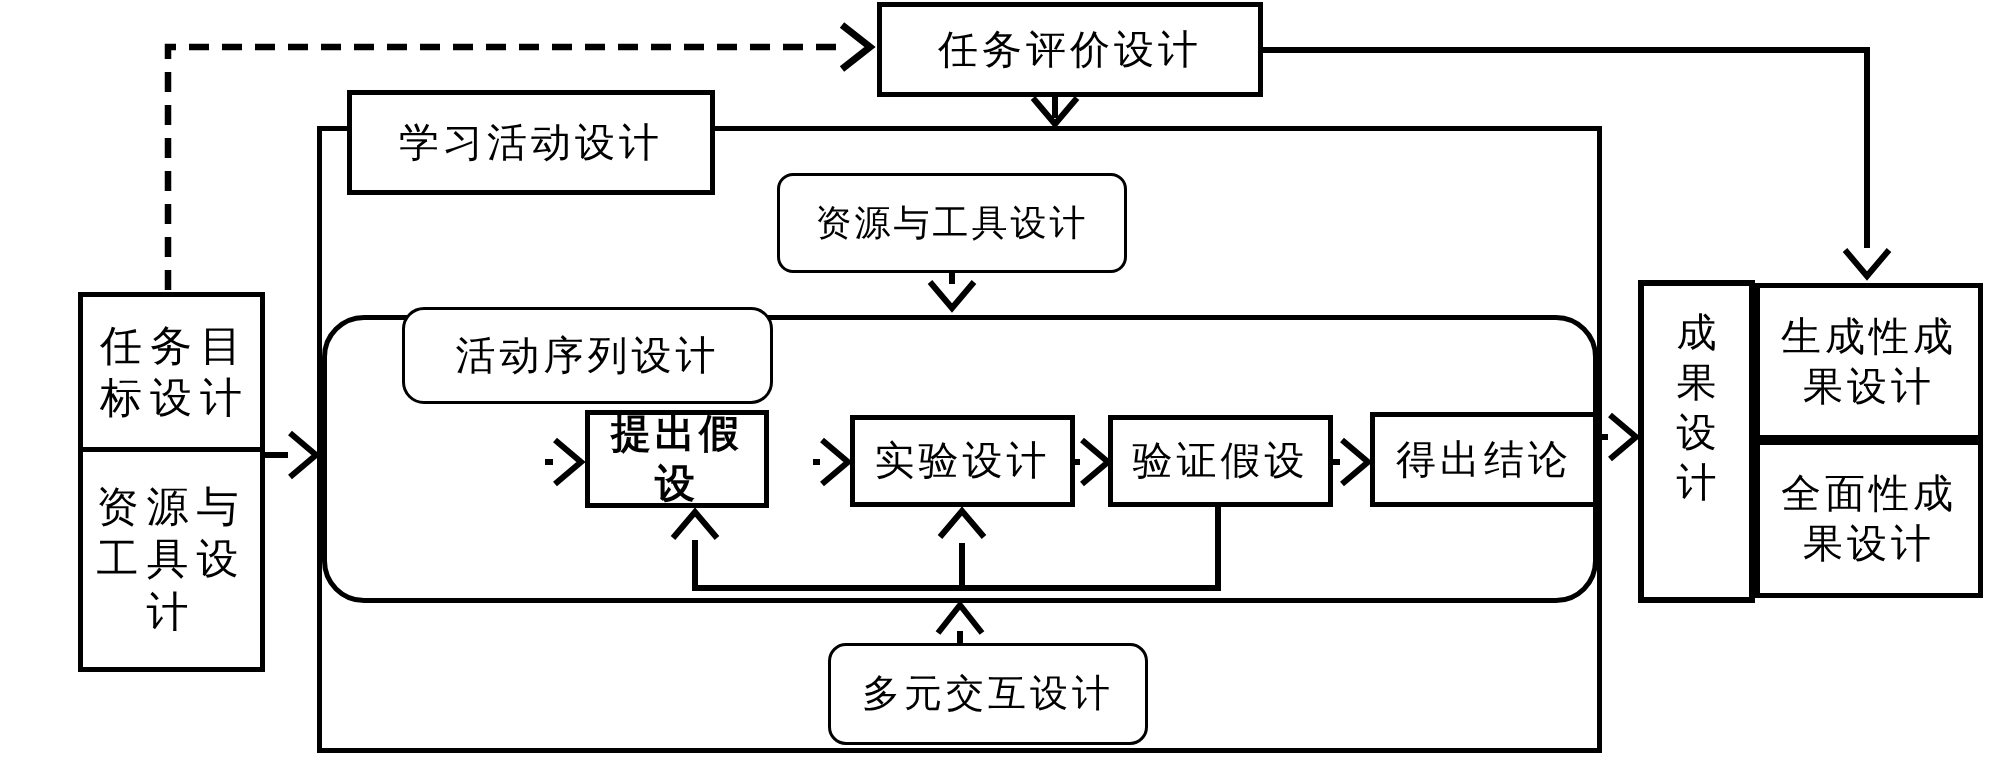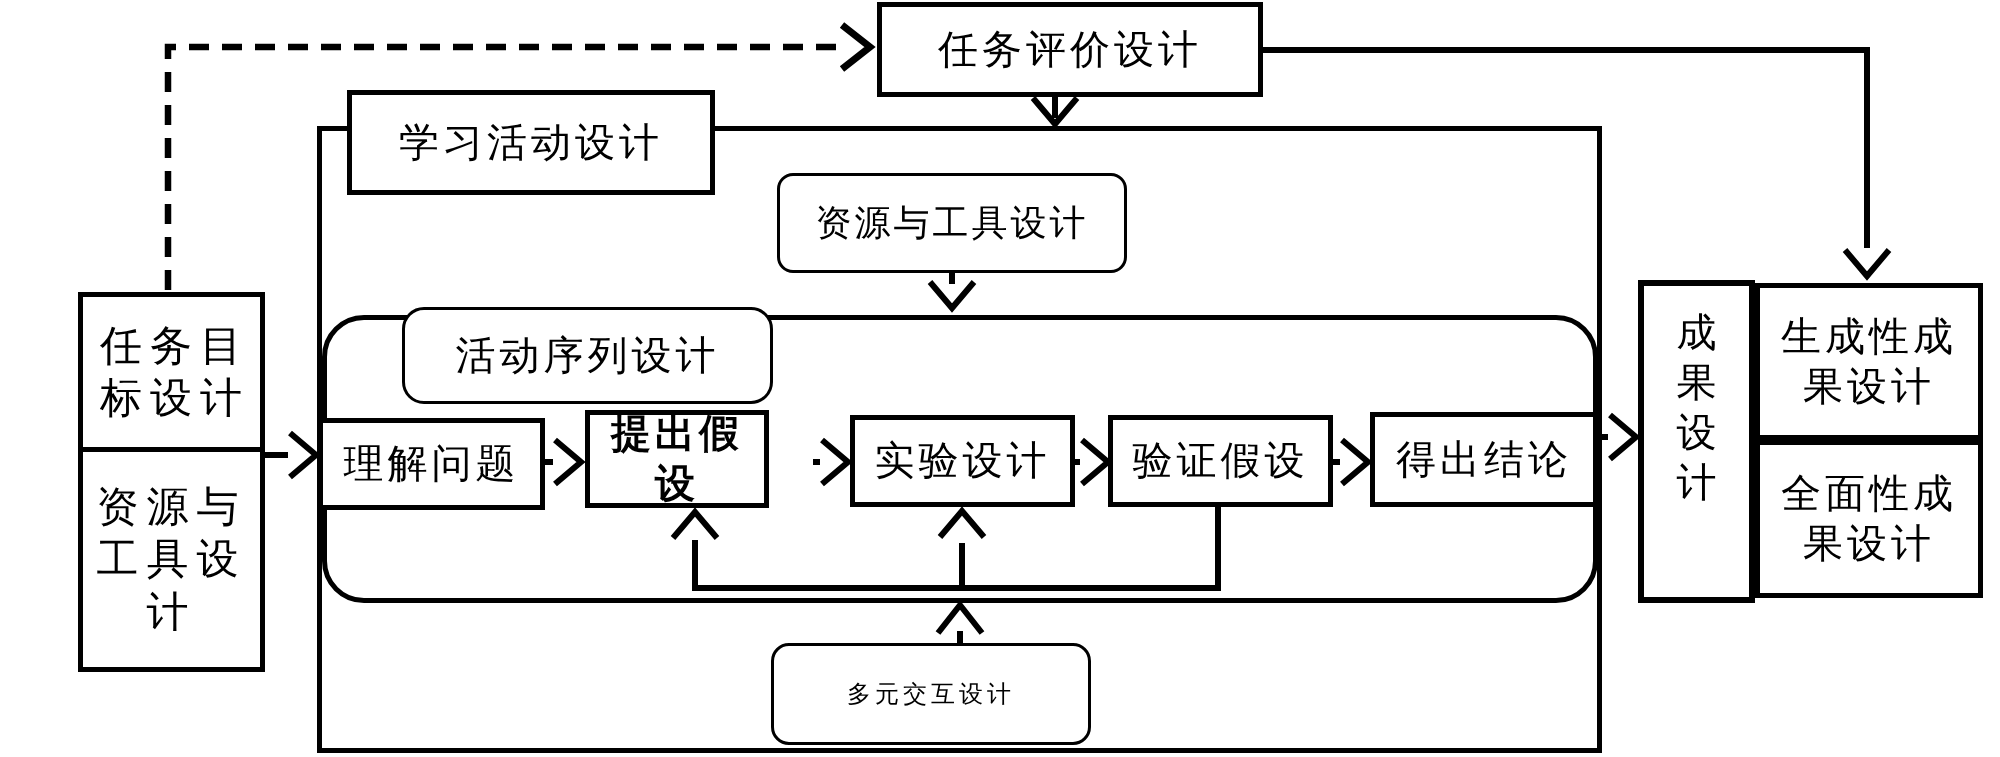--- a/index.html
+++ b/index.html
@@ -94,23 +94,20 @@
   </div>
 
   <div class="box thin round16" style="left:777px;top:173px;width:350px;height:100px;font-size:36px;letter-spacing:3px;">
     <span>资源与工具设计</span>
   </div>
 
   <div class="box thin round22" style="left:402px;top:283px;width:371px;height:97px;">
     <span>活动序列设计</span>
   </div>
 
-  <div class="box" style="left:318px;top:418px;width:227px;height:92px;">
-    <span>理解问题</span>
-  </div>
 
   <div class="box" style="left:585px;top:410px;width:184px;height:98px;font-weight:bold;">
     <span>提出假设</span>
   </div>
 
   <div class="box" style="left:1108px;top:415px;width:225px;height:92px;">
     <span>验证假设</span>
   </div>
 
   <div class="box" style="left:850px;top:415px;width:225px;height:92px;">
@@ -122,21 +119,21 @@
   </div>
 
   <div class="box leftbox wrap" style="left:78px;top:292px;width:187px;height:160px;text-align:right;">
     <span>任务目标设计</span>
   </div>
 
   <div class="box leftbox wrap" style="left:78px;top:447px;width:187px;height:225px;">
     <span>资源与工具设计</span>
   </div>
 
-  <div class="box thin round18" style="left:771px;top:643px;width:320px;height:102px;font-size:24px;">
+  <div class="box thin round18" style="left:828px;top:643px;width:320px;height:102px;font-size:38px;">
     <span>多元交互设计</span>
   </div>
 
   <div class="box vertical" style="left:1638px;top:280px;width:117px;height:323px;border-width:6px;">
     <span class="vtext">成果设计</span>
   </div>
 
   <div class="box rightbox wrap" style="left:1755px;top:283px;width:228px;height:157px;">
     <span>生成性成果设计</span>
   </div>

